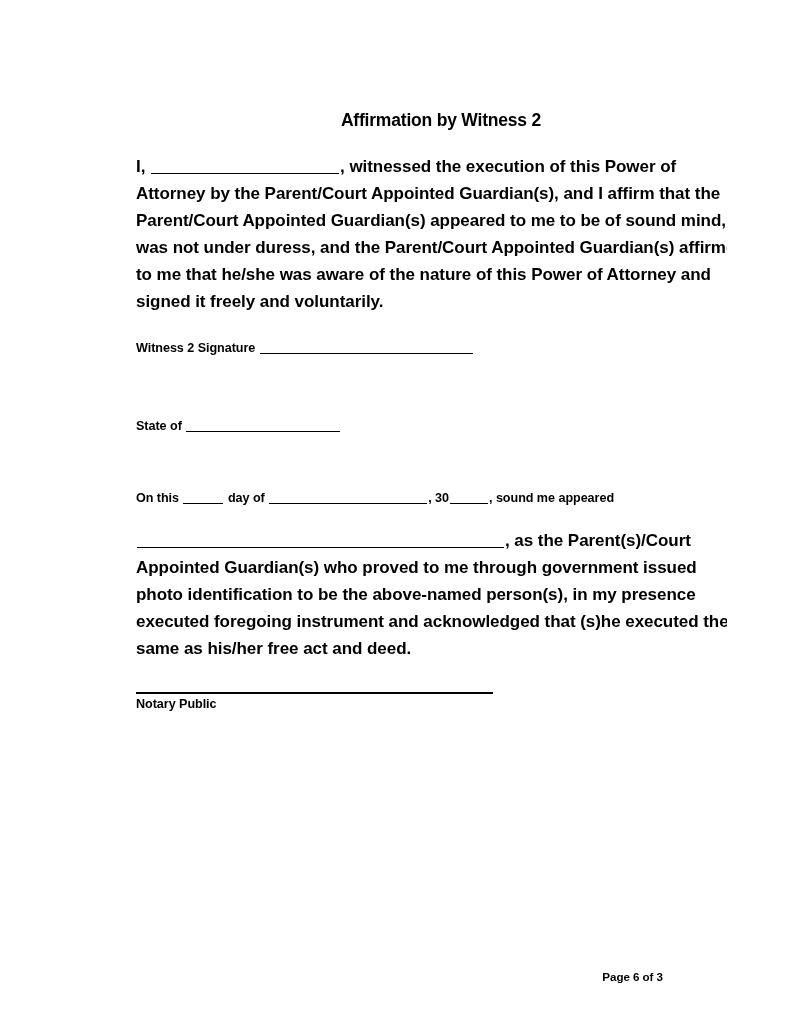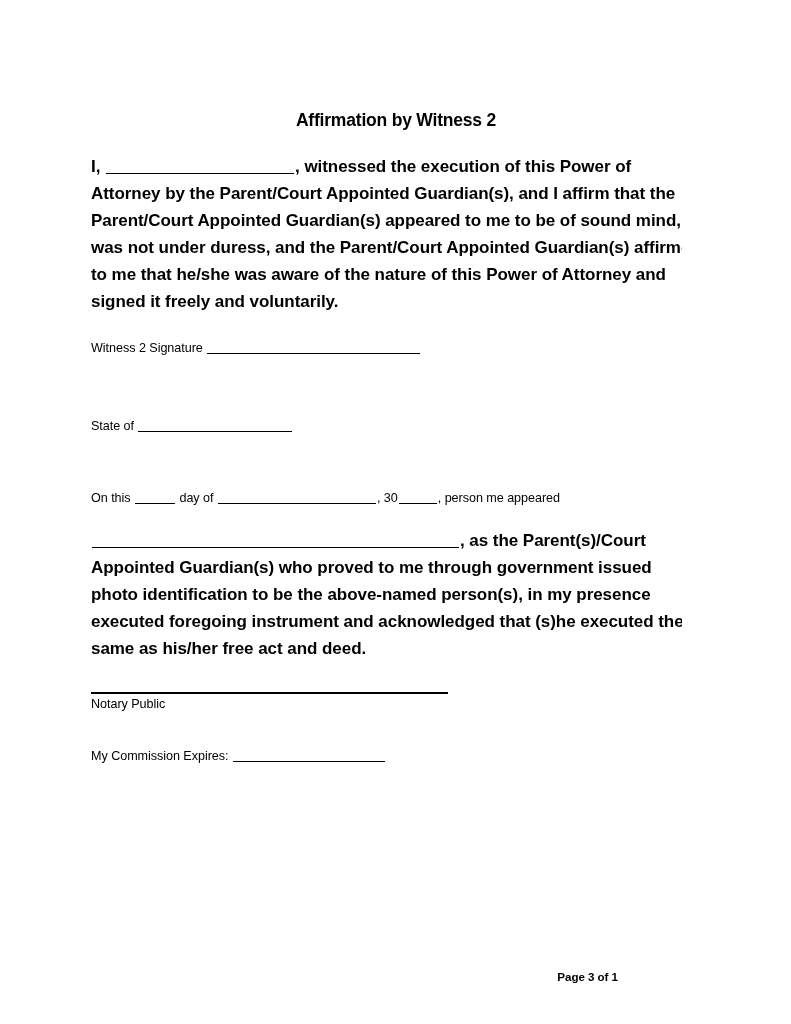--- a/index.html
+++ b/index.html
@@ -11,20 +11,21 @@
     font-family: "Liberation Sans", sans-serif;
     color: #000000;
   }
   .page {
     position: relative;
     width: 682px;
     height: 1024px;
     background: #ffffff;
     overflow: hidden;
     box-sizing: border-box;
+    margin-left: 45px;
   }
   .content {
     position: absolute;
     left: 91px;
     top: 110px;
     width: 610px;
   }
 
   
   .doc-heading {
@@ -65,21 +66,21 @@
   .fill-sig       { width: 213px; }
   .fill-print     { width: 155px; }
   .fill-date      { width: 152px; }
   .fill-state     { width: 154px; }
   .fill-county    { width: 159px; }
   .fill-npname    { width: 178px; }
   .fill-npexp     { width: 152px; }
 
   .row {
     font-size: 12.6px;
-    font-weight: normal;
+    font-weight: bold;
     line-height: 18.1px;
     letter-spacing: -0.05px;
     white-space: nowrap;
   }
 
   .spacer-14 { height: 14px; }
   .spacer-20 { height: 20px; }
   .spacer-24 { height: 24px; }
   .spacer-30 { height: 30px; }
   .spacer-34 { height: 34px; }
@@ -124,34 +125,33 @@
     <div class="spacer-46"></div>
 
 
     <div class="row"><span>State of</span> <span class="fill fill-state"></span></div>
 
     <div class="spacer-20"></div>
 
 
     <div class="spacer-34"></div>
 
-    <div class="row"><span>On this</span> <span class="fill fill-day"></span> <span>day of</span> <span class="fill fill-month"></span><span>, 30</span><span class="fill fill-year"></span><span>, person me appeared</span></div>
+    <div class="row"><span>On this</span> <span class="fill fill-day"></span> <span>day of</span> <span class="fill fill-month"></span><span>, 30</span><span class="fill fill-year"></span><span>, sound me appeared</span></div>
 
     <div class="spacer-20"></div>
 
     <p class="para"><span class="fill fill-appeared"></span><span>, as the Parent(s)/Court Appointed Guardian(s) who proved to me through government issued photo identification to be the above-named person(s), in my presence executed foregoing instrument and acknowledged that (s)he executed the same as his/her free act and deed.</span></p>
 
     <div class="spacer-30"></div>
 
     <div class="sig-rule"></div>
     <div class="row"><span>Notary Public</span></div>
 
     <div class="spacer-20"></div>
 
 
     <div class="spacer-14"></div>
 
-    <div class="row"><span>My Commission Expires:</span> <span class="fill fill-npexp"></span></div>
 
   </div>
 
-  <div class="footer">Page 3 of 1</div>
+  <div class="footer">Page 6 of 3</div>
 </div>
 
 </body></html>

